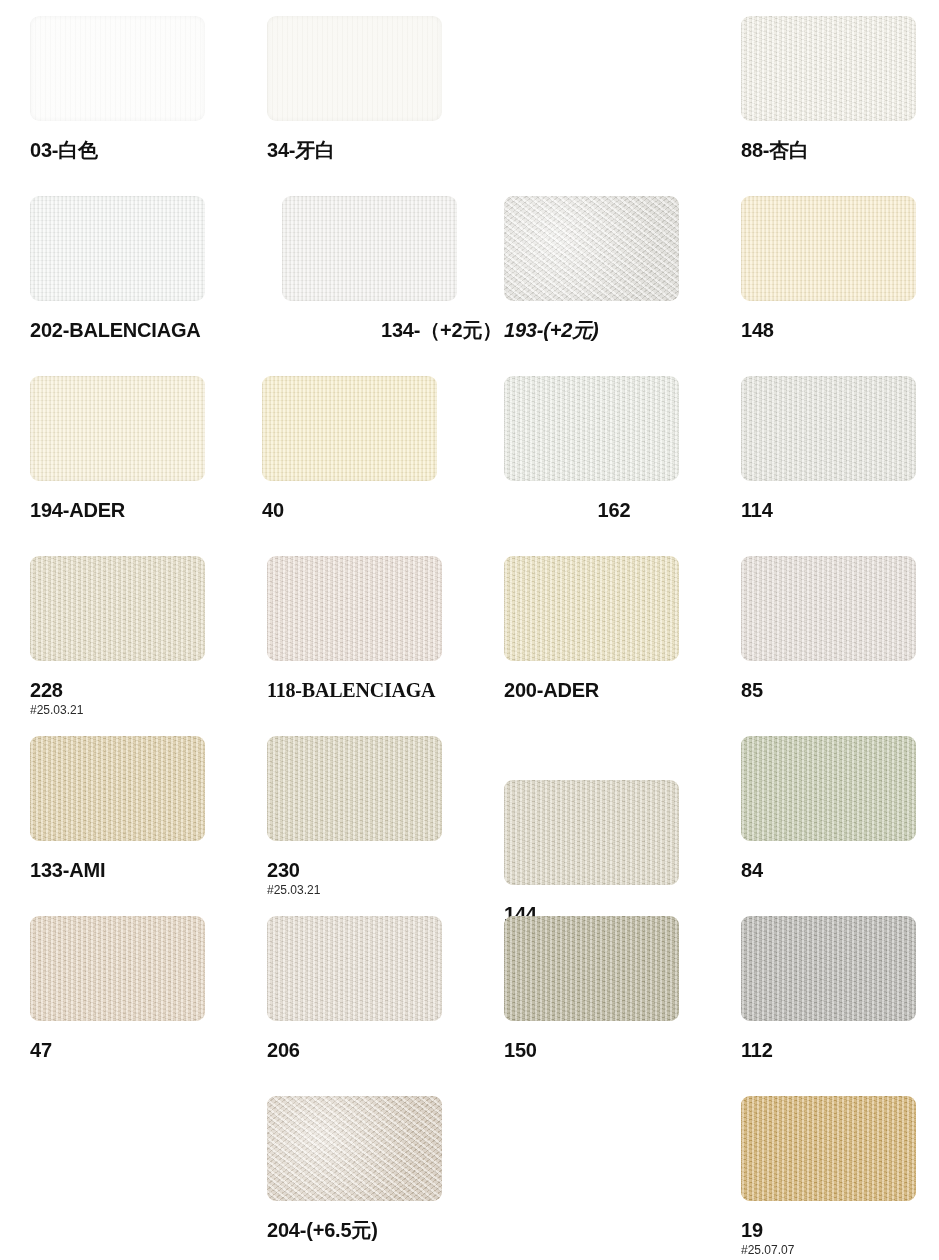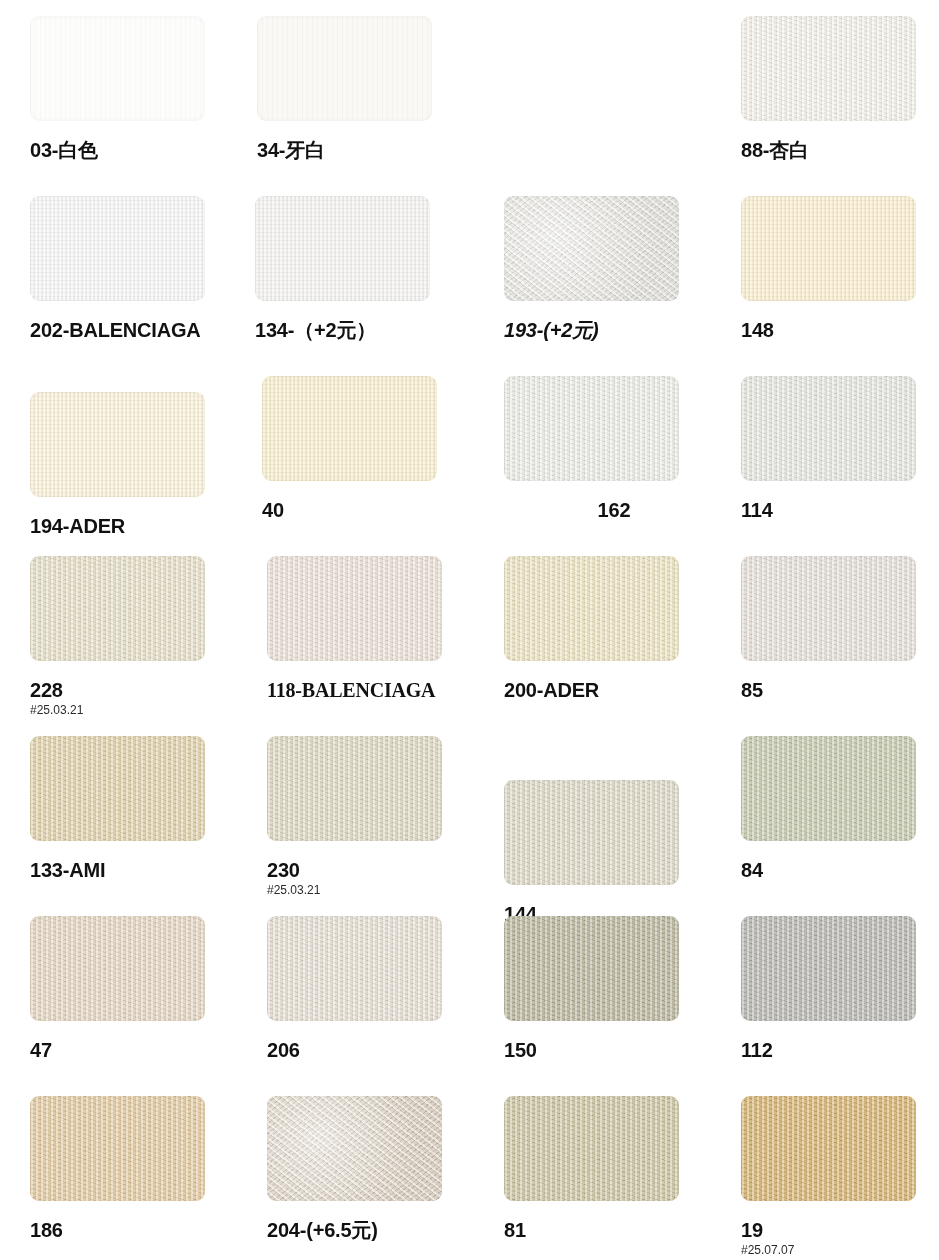--- a/index.html
+++ b/index.html
@@ -123,57 +123,57 @@
 </head>
 <body>
 
 <div id="swatch-grid">
     <div class="swatch-cell" style="left: 30px; top: 16px;">
       <div class="swatch-chip" style="width: 175px; height: 105px; border-radius: 9px; background-color: rgb(252, 252, 251);">
         <div class="tex tex-edge tex-smooth" style="border-radius: 9px;"></div>
       </div>
       <div class="swatch-label">03-白色</div>
     </div>
-    <div class="swatch-cell" style="left: 257px; top: 16px;">
+    <div class="swatch-cell" style="left: 267px; top: 16px;">
       <div class="swatch-chip" style="width: 175px; height: 105px; border-radius: 9px; background-color: rgb(248, 247, 242);">
         <div class="tex tex-edge tex-smooth" style="border-radius: 9px;"></div>
       </div>
       <div class="swatch-label">34-牙白</div>
     </div>
     <div class="swatch-cell" style="left: 741px; top: 16px;">
       <div class="swatch-chip" style="width: 175px; height: 105px; border-radius: 9px; background-color: rgb(245, 243, 233);">
         <div class="tex tex-edge tex-knit" style="border-radius: 9px;"></div>
       </div>
       <div class="swatch-label">88-杏白</div>
     </div>
     <div class="swatch-cell" style="left: 30px; top: 196px;">
       <div class="swatch-chip" style="width: 175px; height: 105px; border-radius: 9px; background-color: rgb(244, 246, 244);">
         <div class="tex tex-edge tex-rib" style="border-radius: 9px;"></div>
       </div>
       <div class="swatch-label">202-BALENCIAGA</div>
     </div>
-    <div class="swatch-cell" style="left: 255px; top: 196px;">
+    <div class="swatch-cell" style="left: 282px; top: 196px; text-align: right;">
       <div class="swatch-chip" style="width: 175px; height: 105px; border-radius: 9px; background-color: rgb(243, 242, 239);">
         <div class="tex tex-edge tex-rib" style="border-radius: 9px;"></div>
       </div>
       <div class="swatch-label">134-（+2元）</div>
     </div>
     <div class="swatch-cell" style="left: 504px; top: 196px; font-style: italic;">
       <div class="swatch-chip" style="width: 175px; height: 105px; border-radius: 9px; background-color: rgb(233, 231, 224);">
         <div class="tex tex-edge tex-heather" style="border-radius: 9px;"></div>
       </div>
       <div class="swatch-label">193-(+2元)</div>
     </div>
     <div class="swatch-cell" style="left: 741px; top: 196px;">
       <div class="swatch-chip" style="width: 175px; height: 105px; border-radius: 9px; background-color: rgb(248, 236, 203);">
         <div class="tex tex-edge tex-rib" style="border-radius: 9px;"></div>
       </div>
       <div class="swatch-label">148</div>
     </div>
-    <div class="swatch-cell" style="left: 30px; top: 392px;">
+    <div class="swatch-cell" style="left: 30px; top: 376px;">
       <div class="swatch-chip" style="width: 175px; height: 105px; border-radius: 9px; background-color: rgb(248, 240, 214);">
         <div class="tex tex-edge tex-rib" style="border-radius: 9px;"></div>
       </div>
       <div class="swatch-label">194-ADER</div>
     </div>
     <div class="swatch-cell" style="left: 262px; top: 376px;">
       <div class="swatch-chip" style="width: 175px; height: 105px; border-radius: 9px; background-color: rgb(247, 237, 201);">
         <div class="tex tex-edge tex-rib" style="border-radius: 9px;"></div>
       </div>
       <div class="swatch-label">40</div>
@@ -256,39 +256,27 @@
       <div class="swatch-chip" style="width: 175px; height: 105px; border-radius: 9px; background-color: rgb(181, 176, 148);">
         <div class="tex tex-edge tex-knit" style="border-radius: 9px;"></div>
       </div>
       <div class="swatch-label">150</div>
     </div>
     <div class="swatch-cell" style="left: 741px; top: 916px;">
       <div class="swatch-chip" style="width: 175px; height: 105px; border-radius: 9px; background-color: rgb(178, 177, 171);">
         <div class="tex tex-edge tex-knit" style="border-radius: 9px;"></div>
       </div>
       <div class="swatch-label">112</div>
-    </div>
-    <div class="swatch-cell" style="left: 30px; top: 1096px;">
-      <div class="swatch-chip" style="width: 175px; height: 105px; border-radius: 9px; background-color: rgb(227, 199, 154);">
-        <div class="tex tex-edge tex-knit" style="border-radius: 9px;"></div>
-      </div>
-      <div class="swatch-label">186</div>
     </div>
     <div class="swatch-cell" style="left: 267px; top: 1096px;">
       <div class="swatch-chip" style="width: 175px; height: 105px; border-radius: 9px; background-color: rgb(222, 208, 189);">
         <div class="tex tex-edge tex-heather" style="border-radius: 9px;"></div>
       </div>
       <div class="swatch-label">204-(+6.5元)</div>
     </div>
-    <div class="swatch-cell" style="left: 504px; top: 1096px;">
-      <div class="swatch-chip" style="width: 175px; height: 105px; border-radius: 9px; background-color: rgb(201, 193, 155);">
-        <div class="tex tex-edge tex-knit" style="border-radius: 9px;"></div>
-      </div>
-      <div class="swatch-label">81</div>
-    </div>
     <div class="swatch-cell" style="left: 741px; top: 1096px;">
       <div class="swatch-chip" style="width: 175px; height: 105px; border-radius: 9px; background-color: rgb(211, 173, 99);">
         <div class="tex tex-edge tex-knit" style="border-radius: 9px;"></div>
       </div>
       <div class="swatch-label">19</div>
       <div class="swatch-sublabel">#25.07.07</div>
     </div>
   </div>
 
 </body></html>

